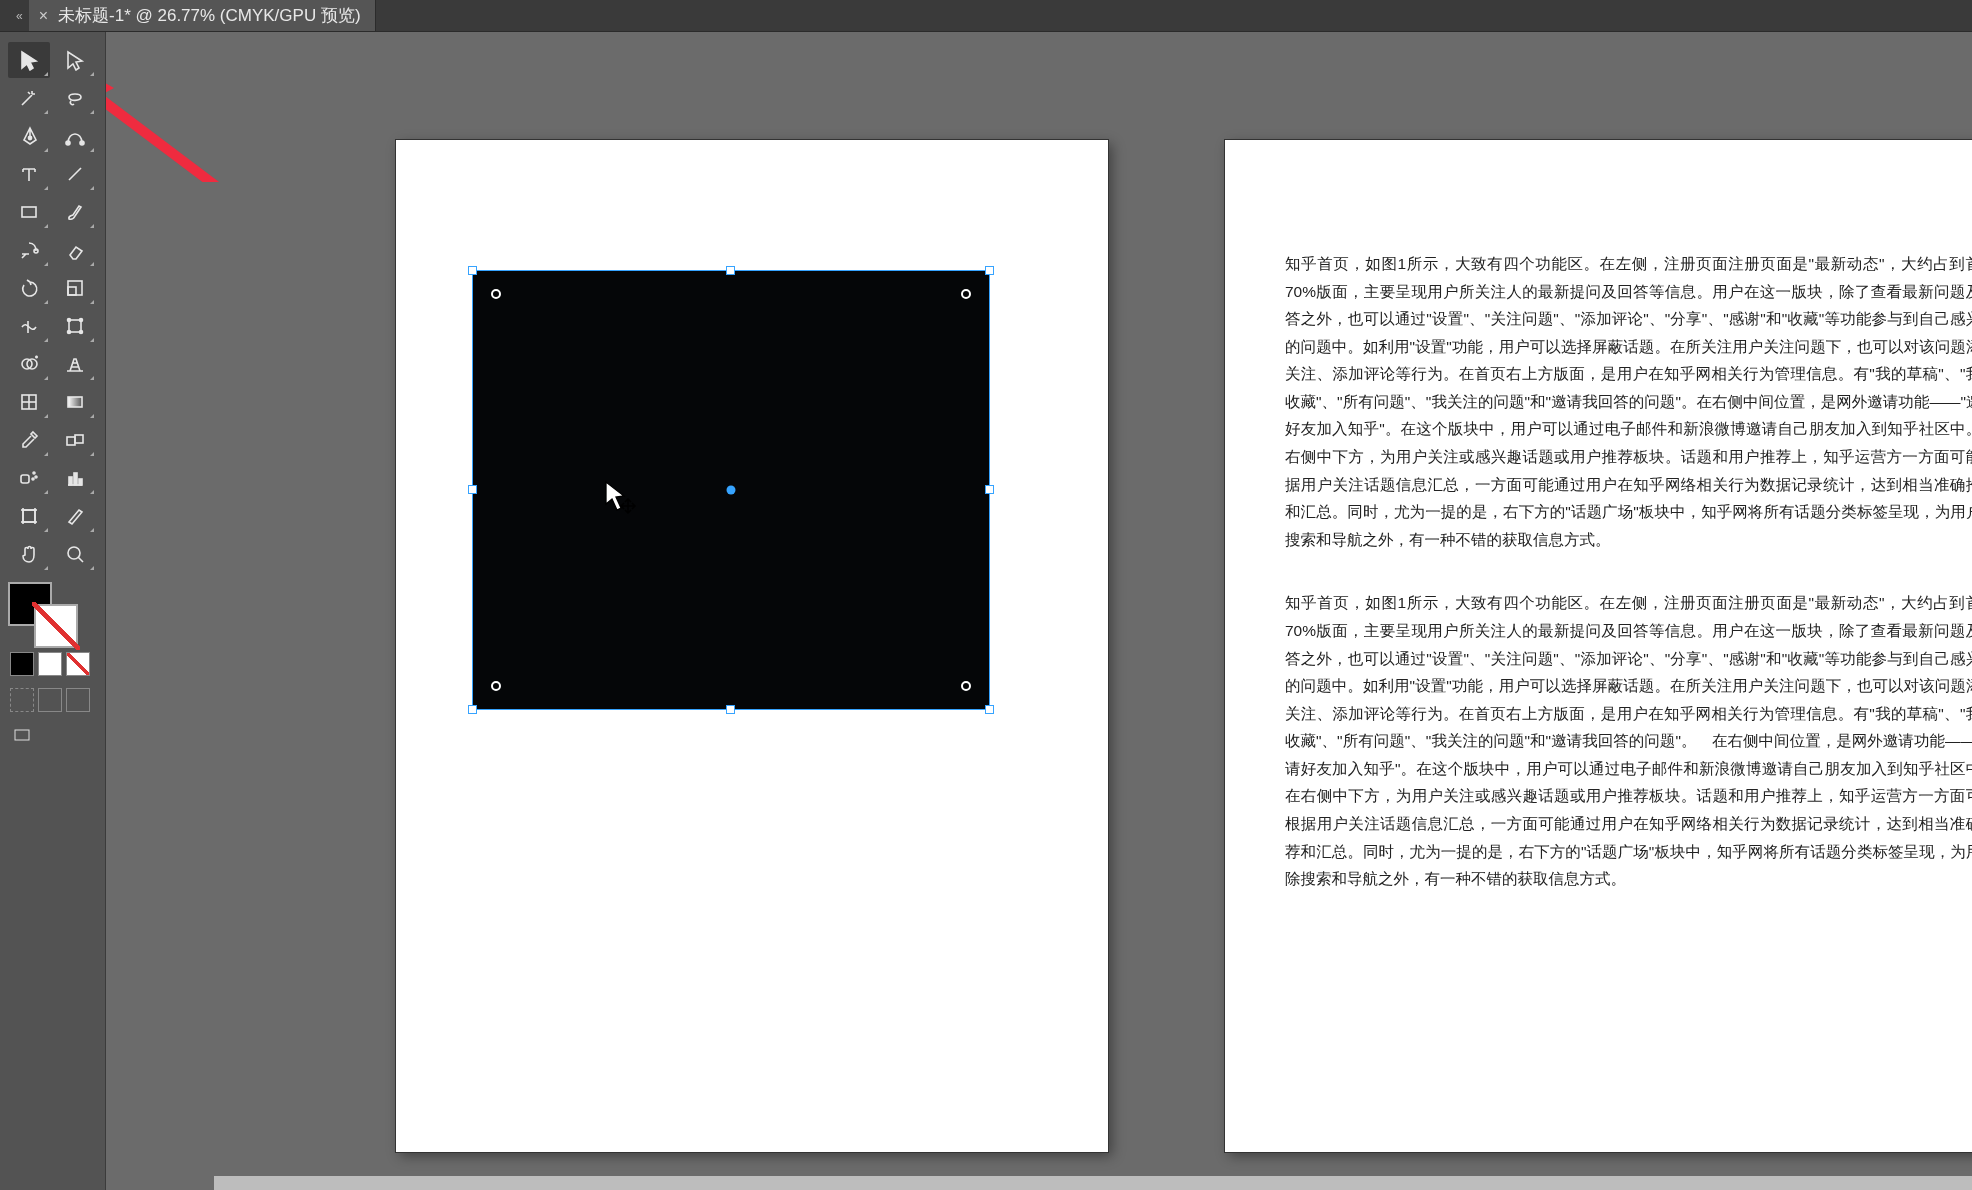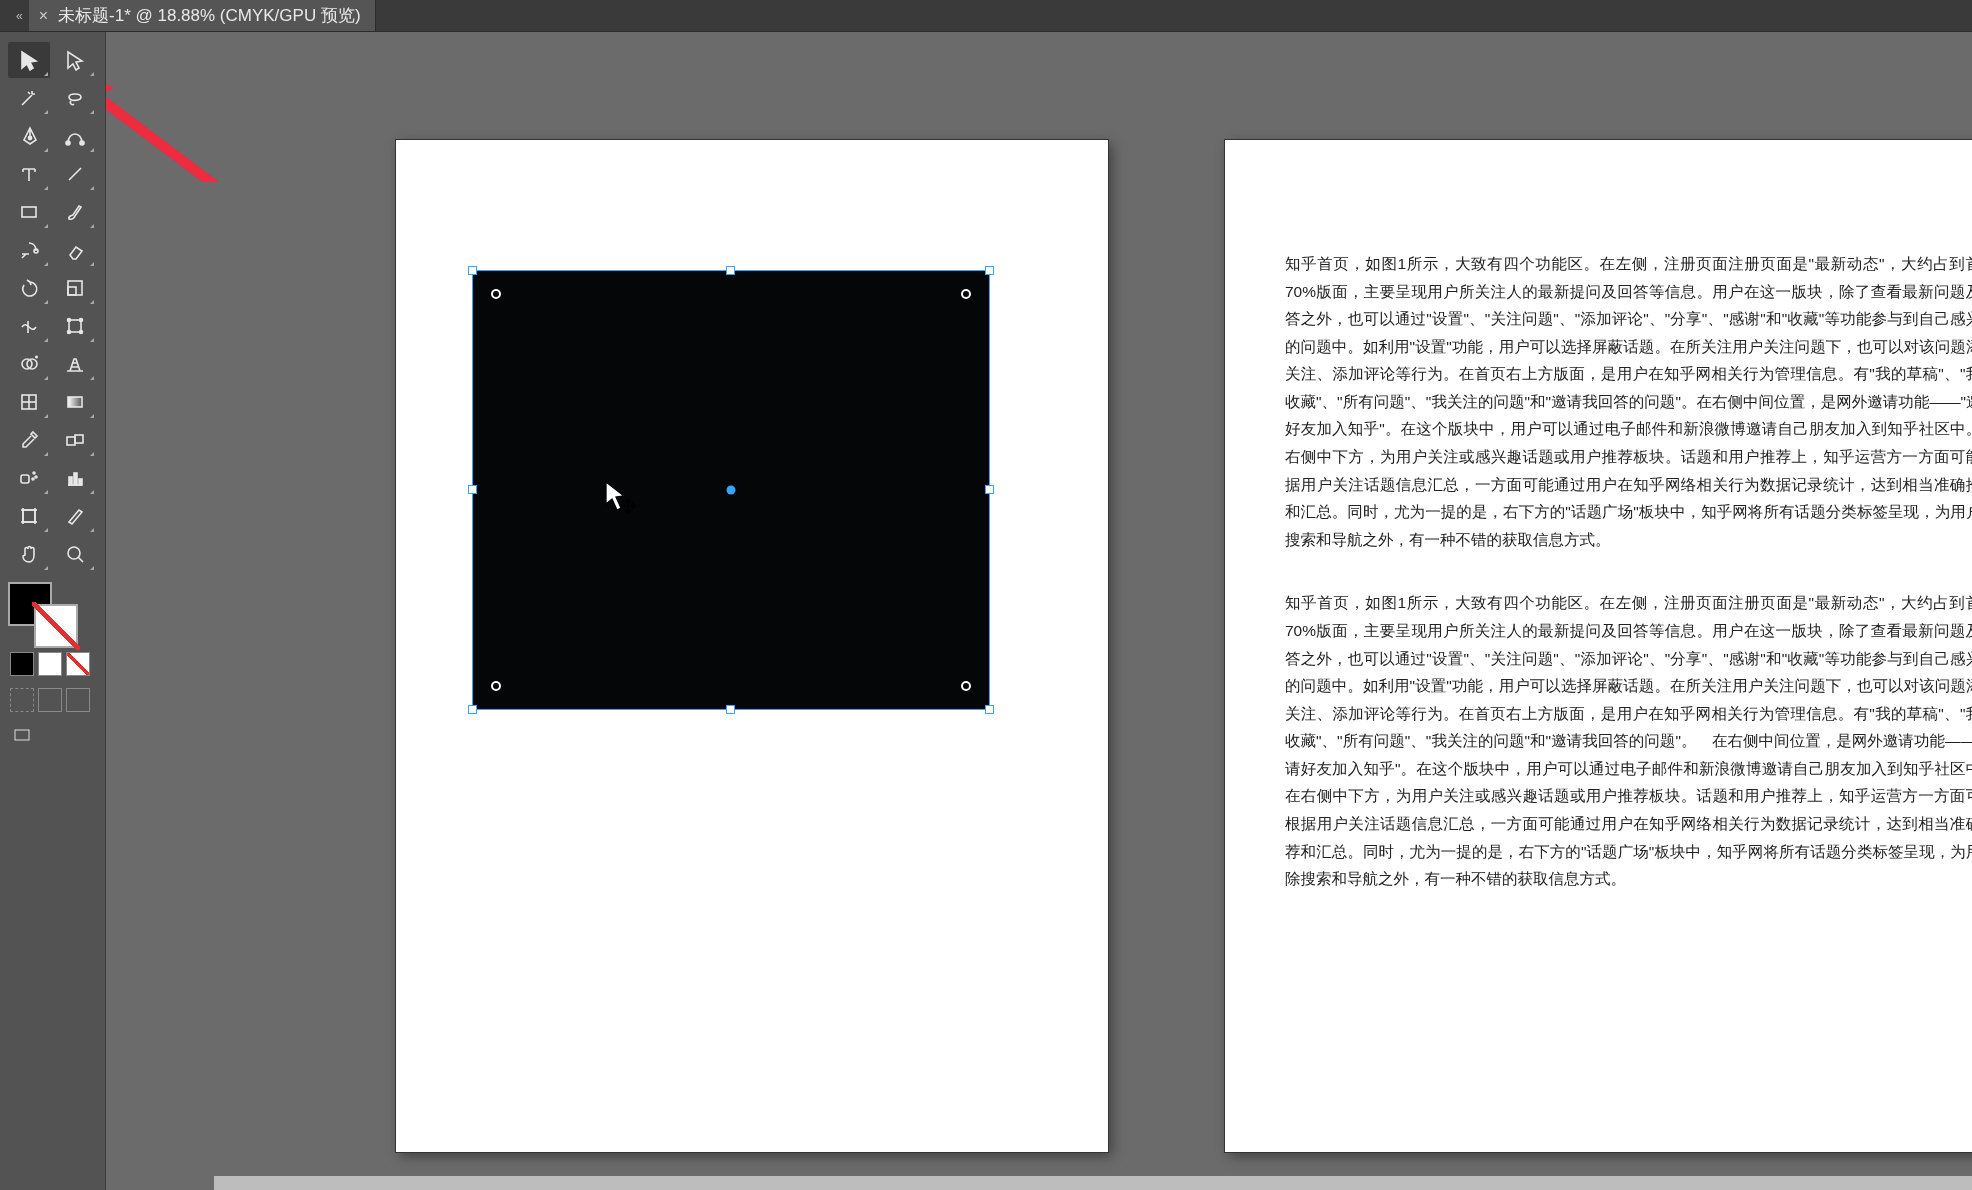--- a/index.html
+++ b/index.html
@@ -206,21 +206,21 @@
     background: #bdbdbd;
   }
 </style>
 </head>
 <body>
 
 <div class="titlebar">
   <span class="collapse">«</span>
   <div class="tab">
     <span class="close">×</span>
-    <span>未标题-1* @ 18.88% (CMYK/GPU 预览)</span>
+    <span>未标题-1* @ 26.77% (CMYK/GPU 预览)</span>
   </div>
 </div>
 
 <div class="main">
   <div class="toolbox">
     <div class="tool-grid" id="toolGrid">
         <div class="tool selected">
           <svg viewBox="0 0 22 22">
             <polygon points="4,3 4,19 9,15 12,21 15,19 12,13 18,12" fill="#e6e6e6"></polygon>
           </svg>

